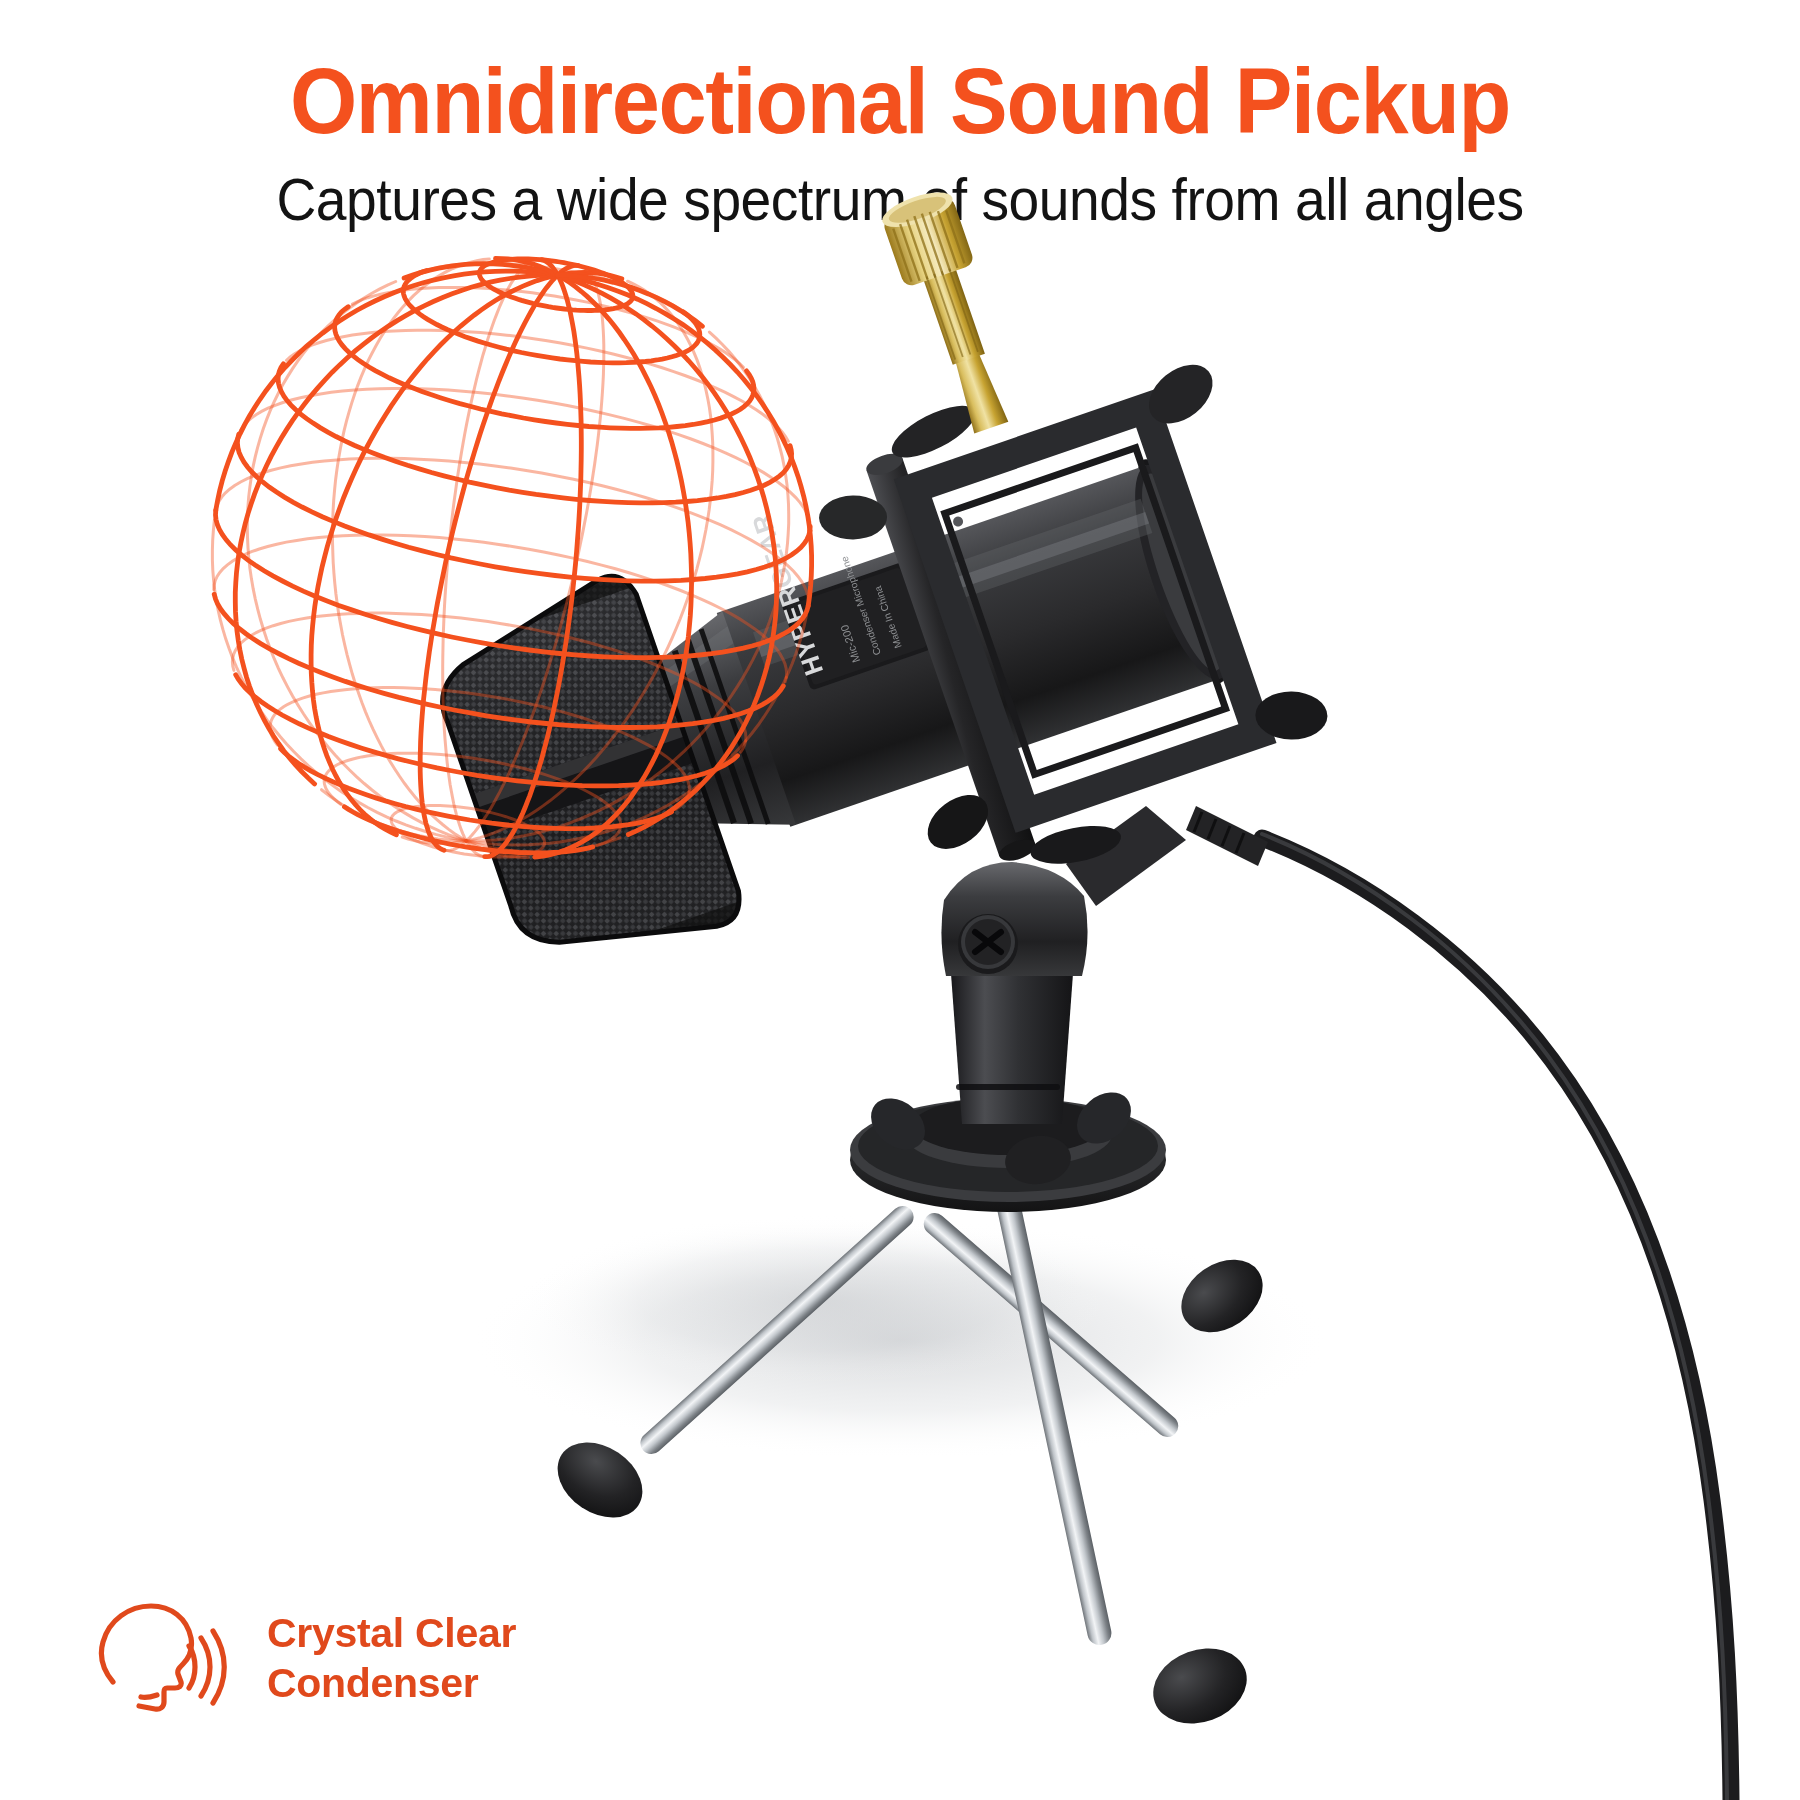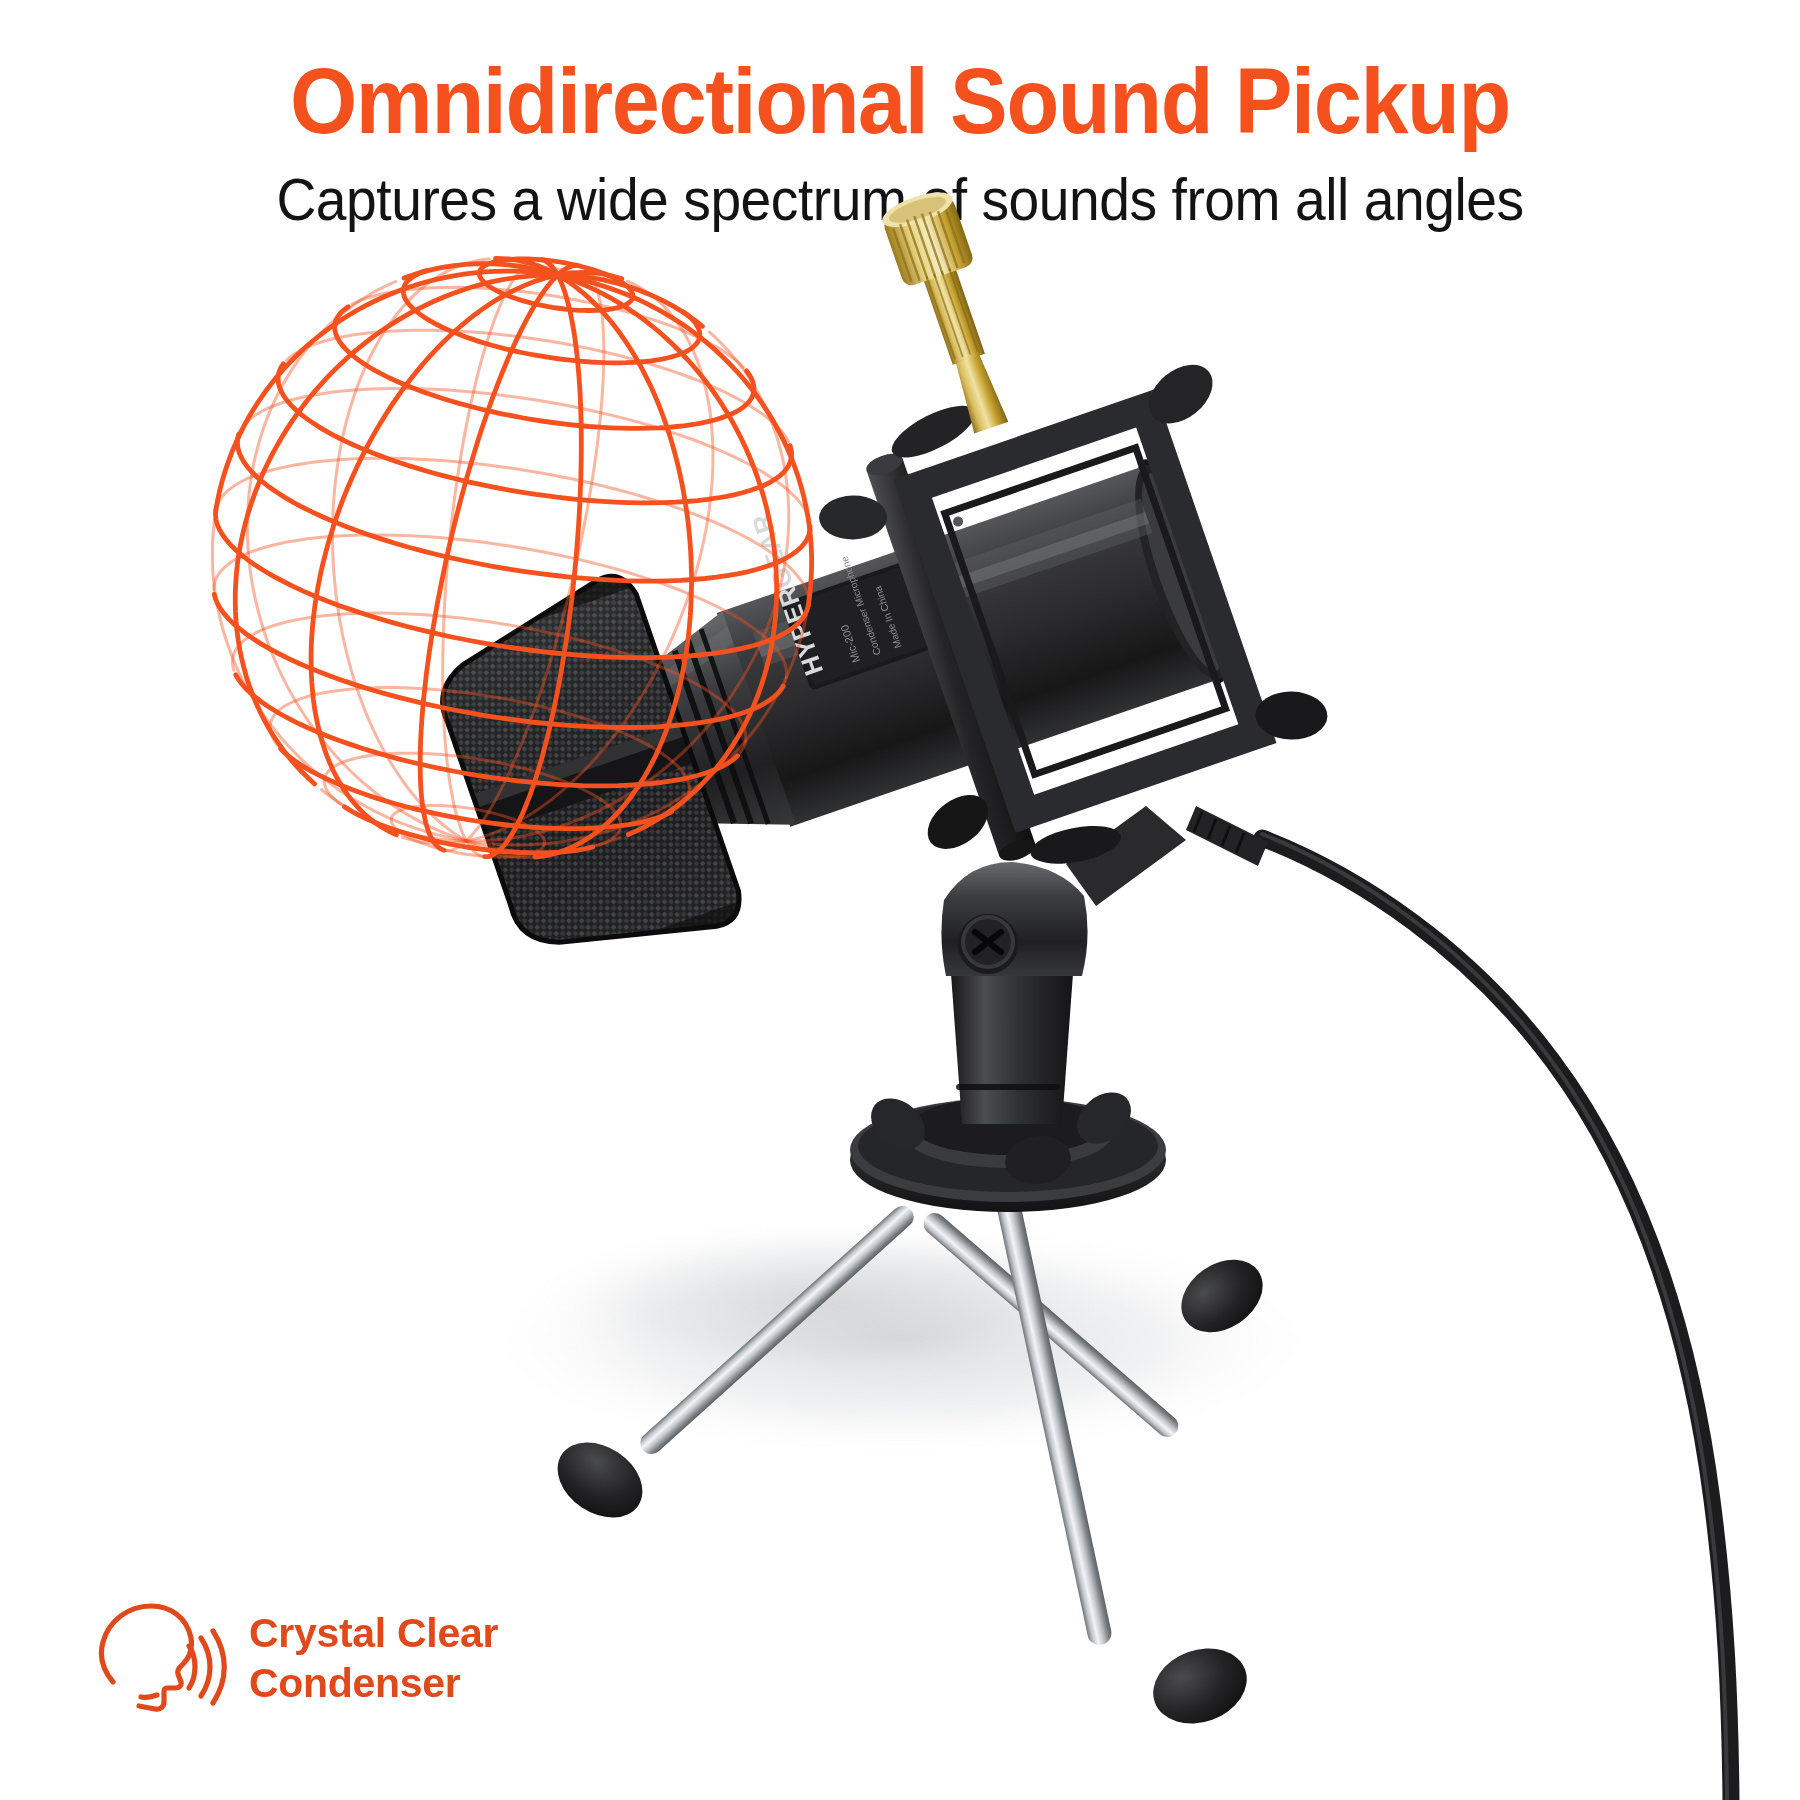--- a/index.html
+++ b/index.html
@@ -29,21 +29,21 @@
     font-weight:300;
     letter-spacing:-.5px;
     color:#131313;
     transform:scaleX(.92);
     white-space:nowrap;
   }
 
   
   .badge{
     position:absolute;left:95px;top:1598px;
-    display:flex;align-items:center;gap:22px;
+    display:flex;align-items:center;gap:40px;
   }
   .badge-icon{width:132px;height:120px;display:block;flex:0 0 auto;}
   .badge-text{
     color:#E0491C;font-weight:700;font-size:41px;line-height:1.22;
     letter-spacing:-.3px;white-space:nowrap;
   }
 
   
   #scene{position:absolute;left:0;top:0;width:1800px;height:1800px;}
 </style>

